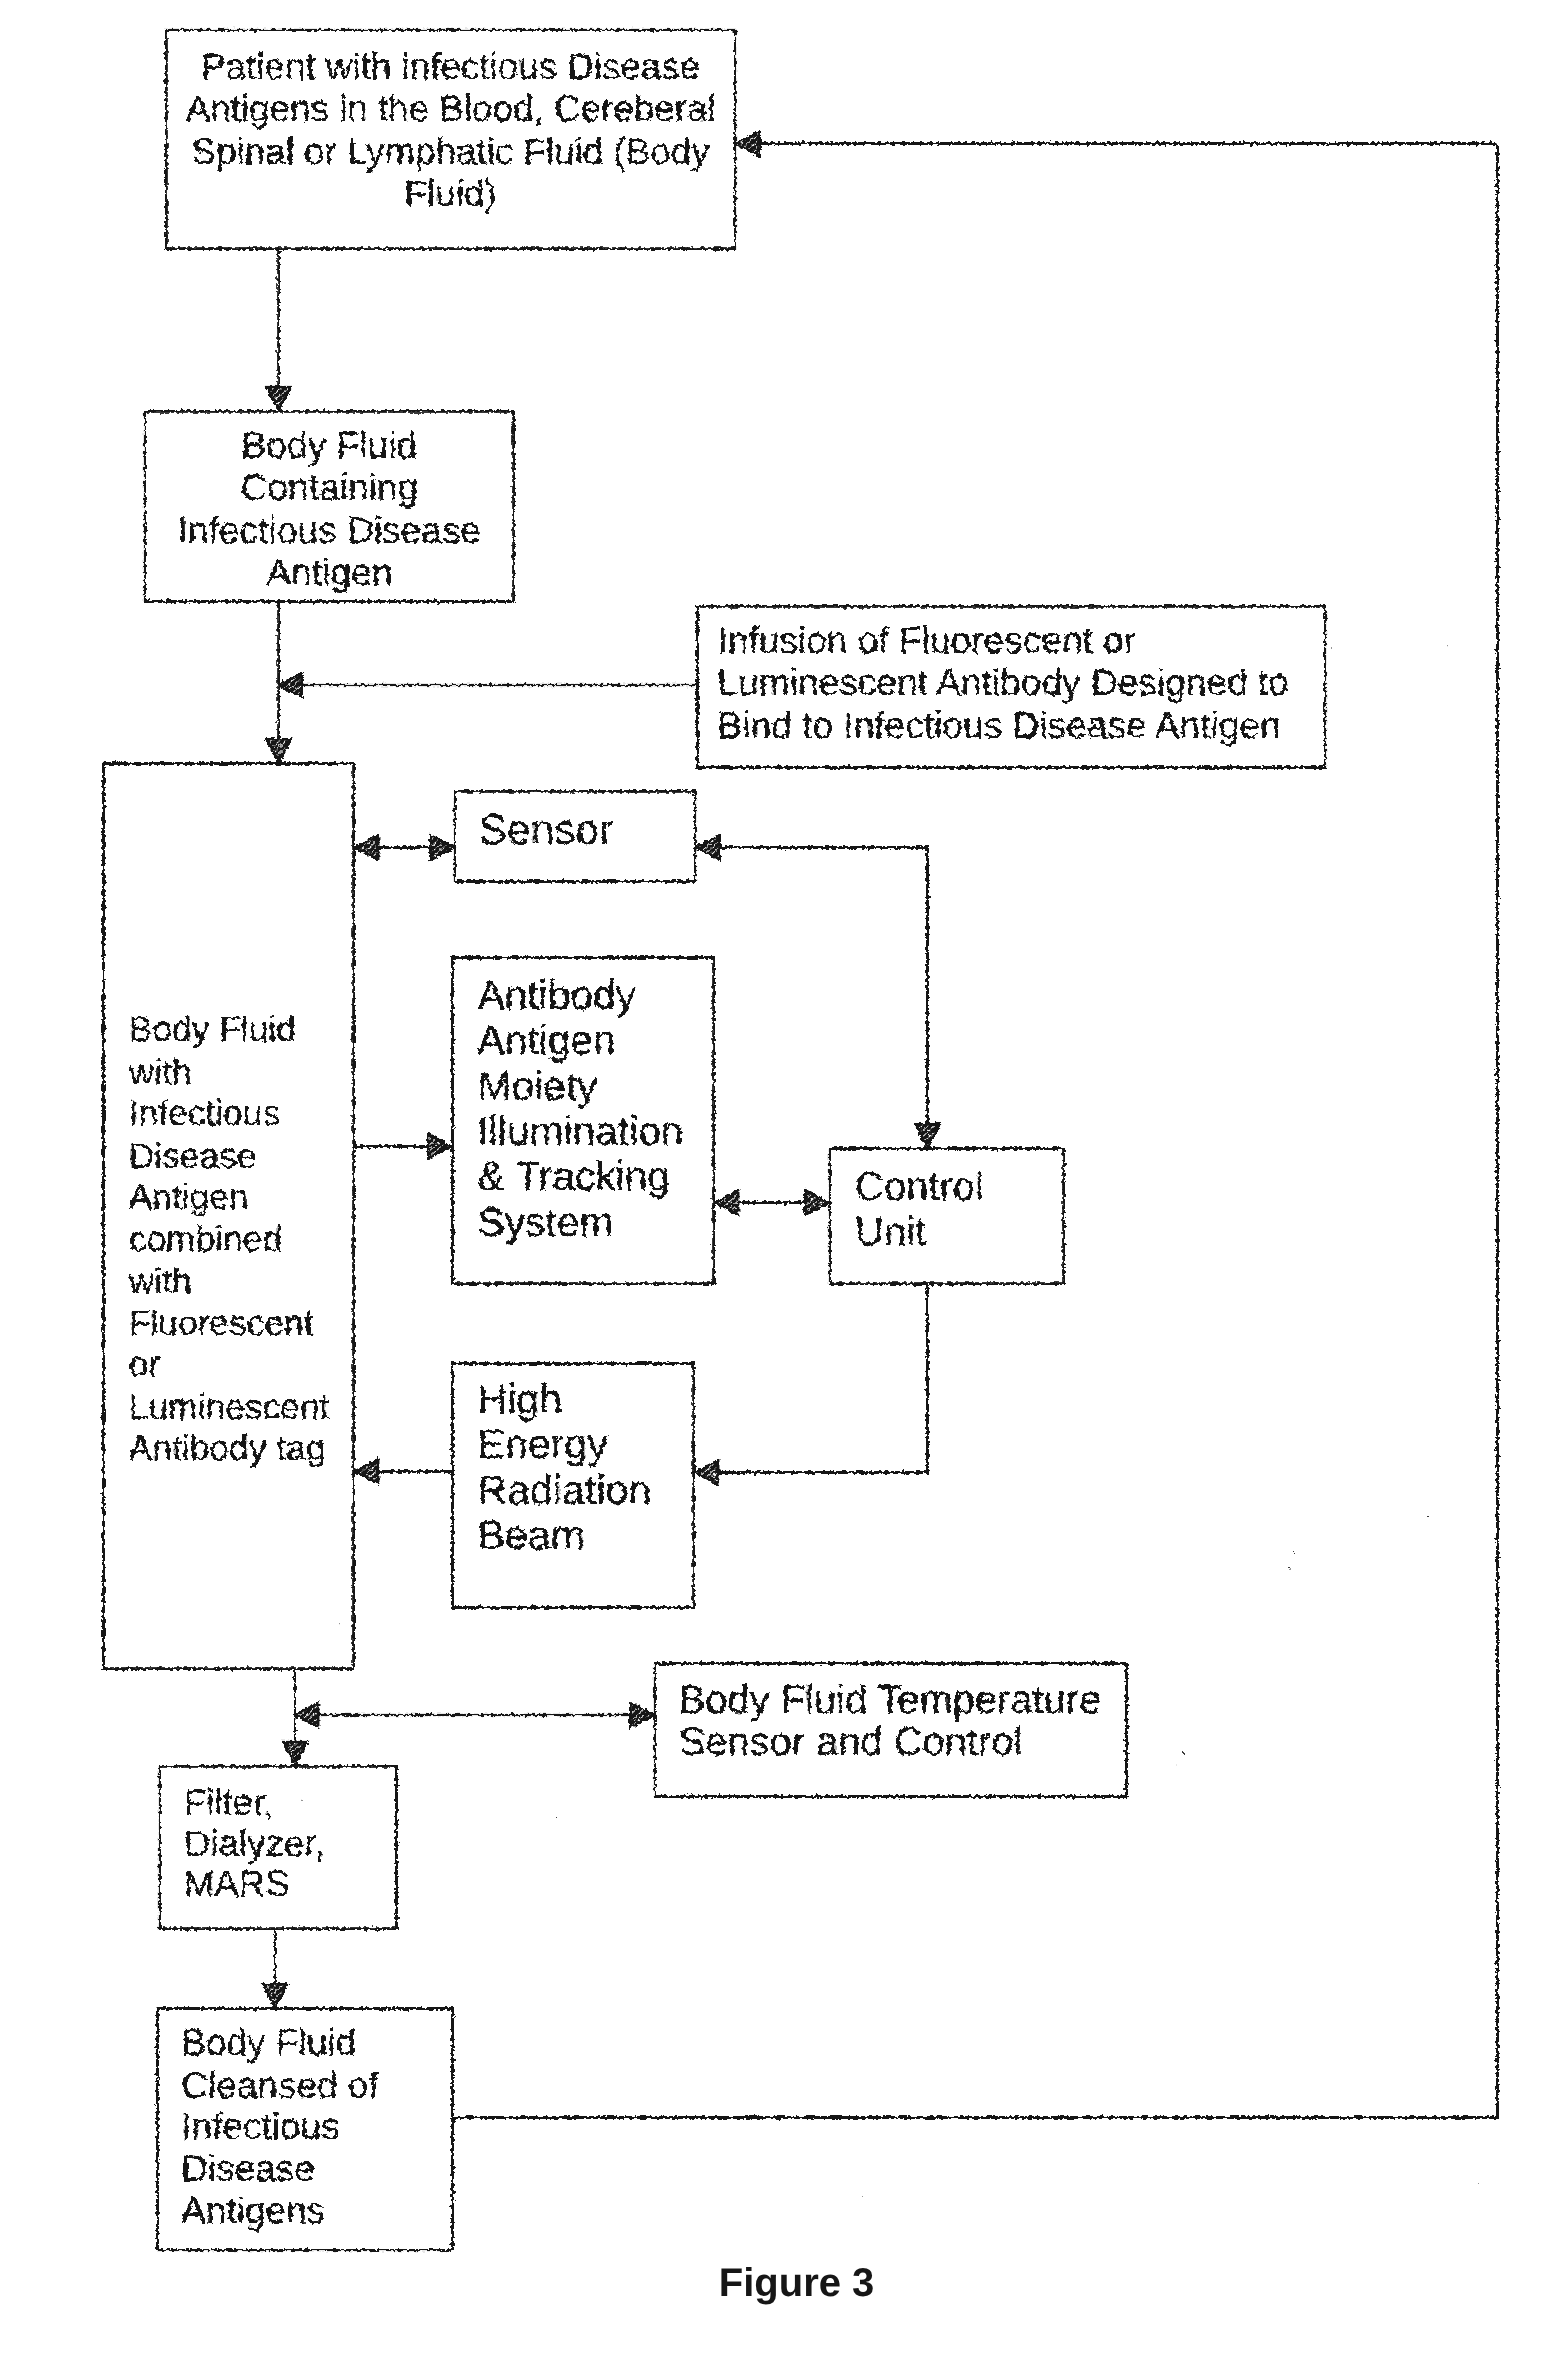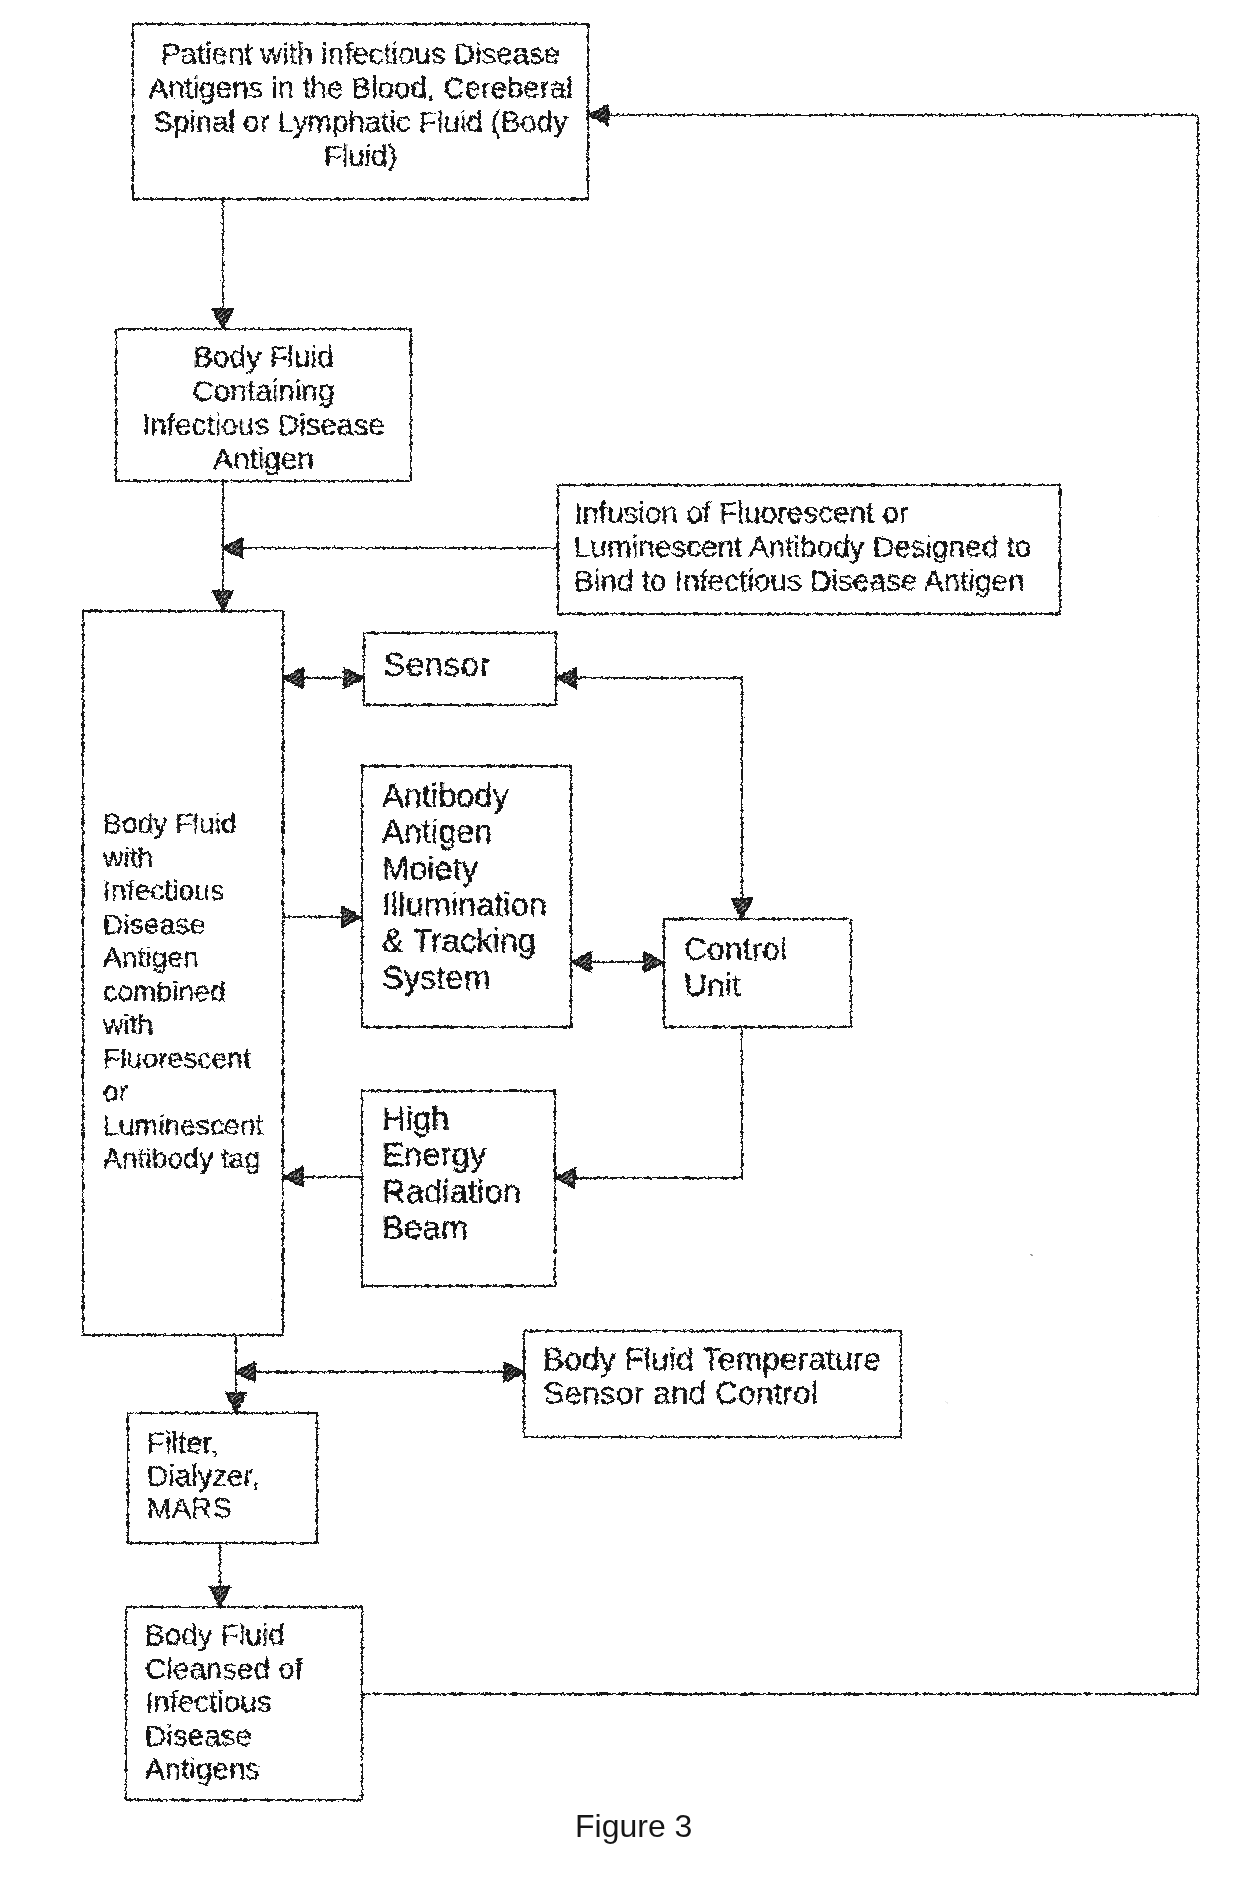--- a/index.html
+++ b/index.html
@@ -7,21 +7,21 @@
   body{width:1240px;height:1901px;position:relative;overflow:hidden;
        font-family:"Liberation Sans",sans-serif;color:#161616;}
   #fxdefs{position:absolute;width:0;height:0;overflow:hidden;}
   #page{position:absolute;left:0;top:0;width:1240px;height:1901px;
         background:transparent;}
   .node-label,.figure-caption{filter:url(#scanfx);}
   #wires{position:absolute;left:0;top:0;width:1240px;height:1901px;filter:url(#scanline);}
   .node-label{position:absolute;}
   .node-label .tline{white-space:pre;}
   .node-label.center{text-align:center;}
-  .figure-caption{position:absolute;font-weight:normal;white-space:pre;}
+  .figure-caption{position:absolute;font-weight:bold;white-space:pre;}
   .crisp{filter:none !important;}
 </style>
 </head>
 <body>
 
 <svg id="fxdefs" xmlns="http://www.w3.org/2000/svg">
     <defs>
   <filter id="scanfx" x="-1%" y="-1%" width="102%" height="102%" color-interpolation-filters="sRGB" filterUnits="objectBoundingBox">
     <feGaussianBlur in="SourceGraphic" stdDeviation="0.5" result="b"></feGaussianBlur>
     <feComponentTransfer in="b" result="t">

